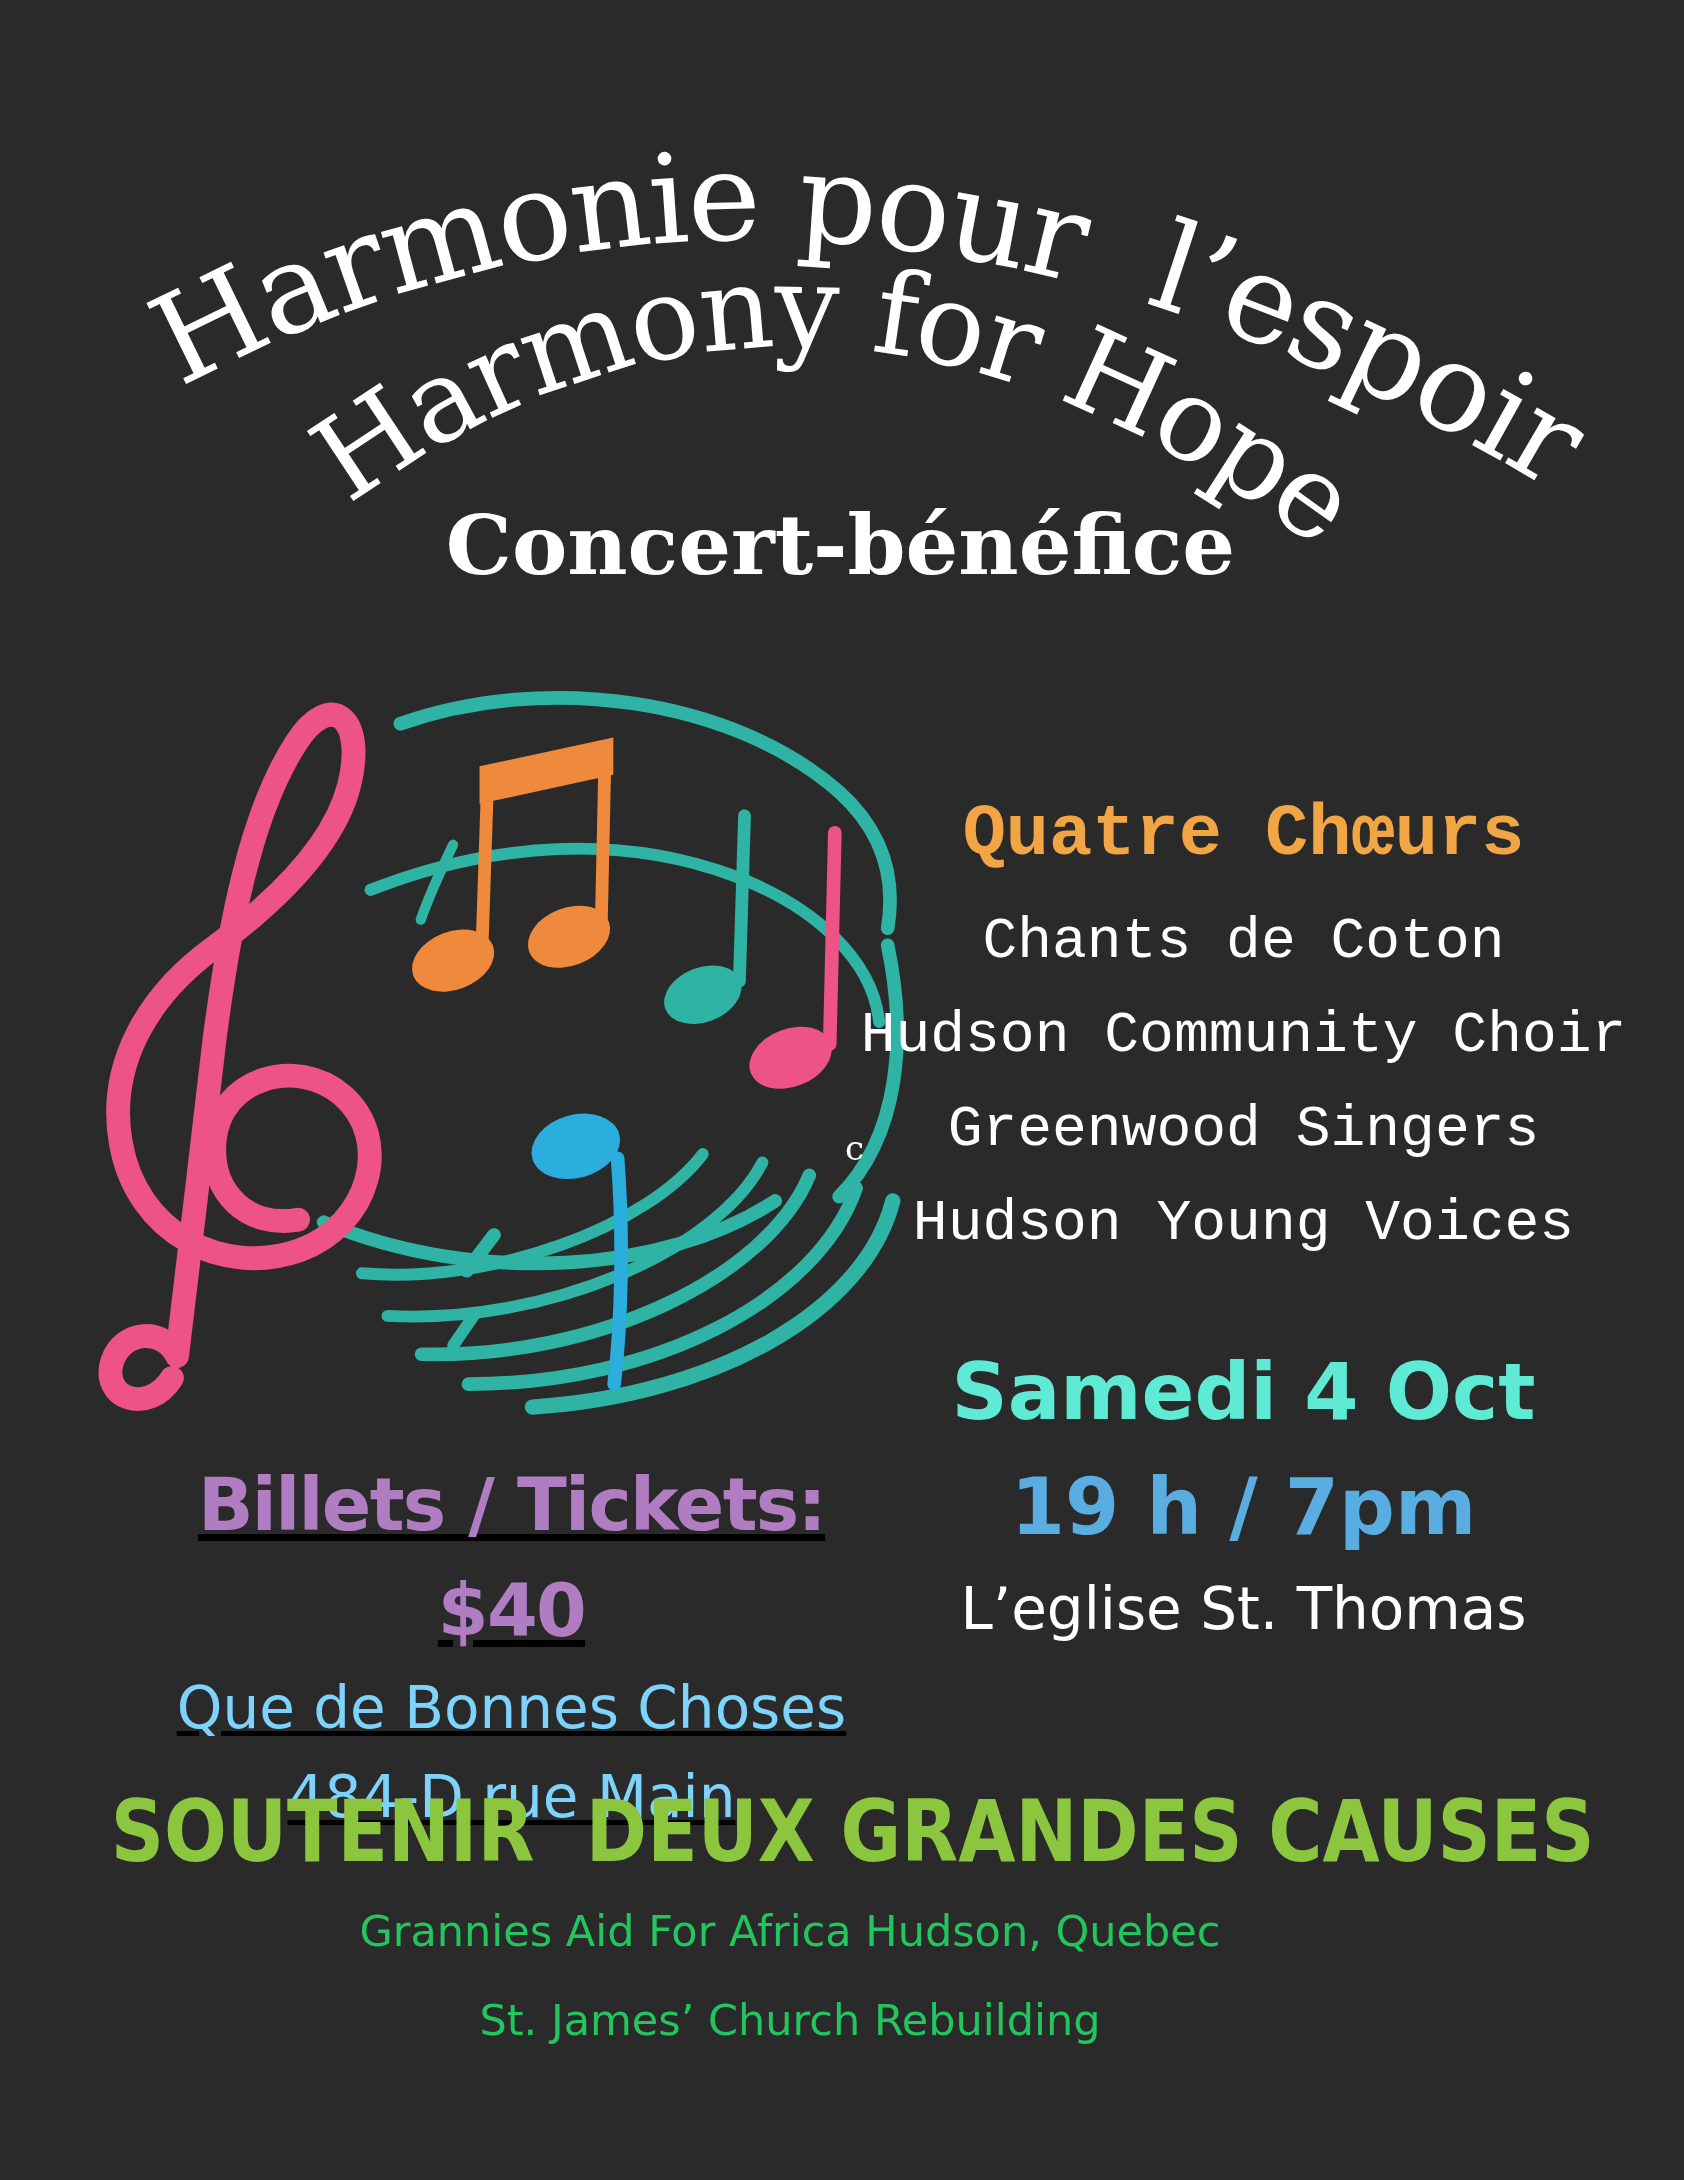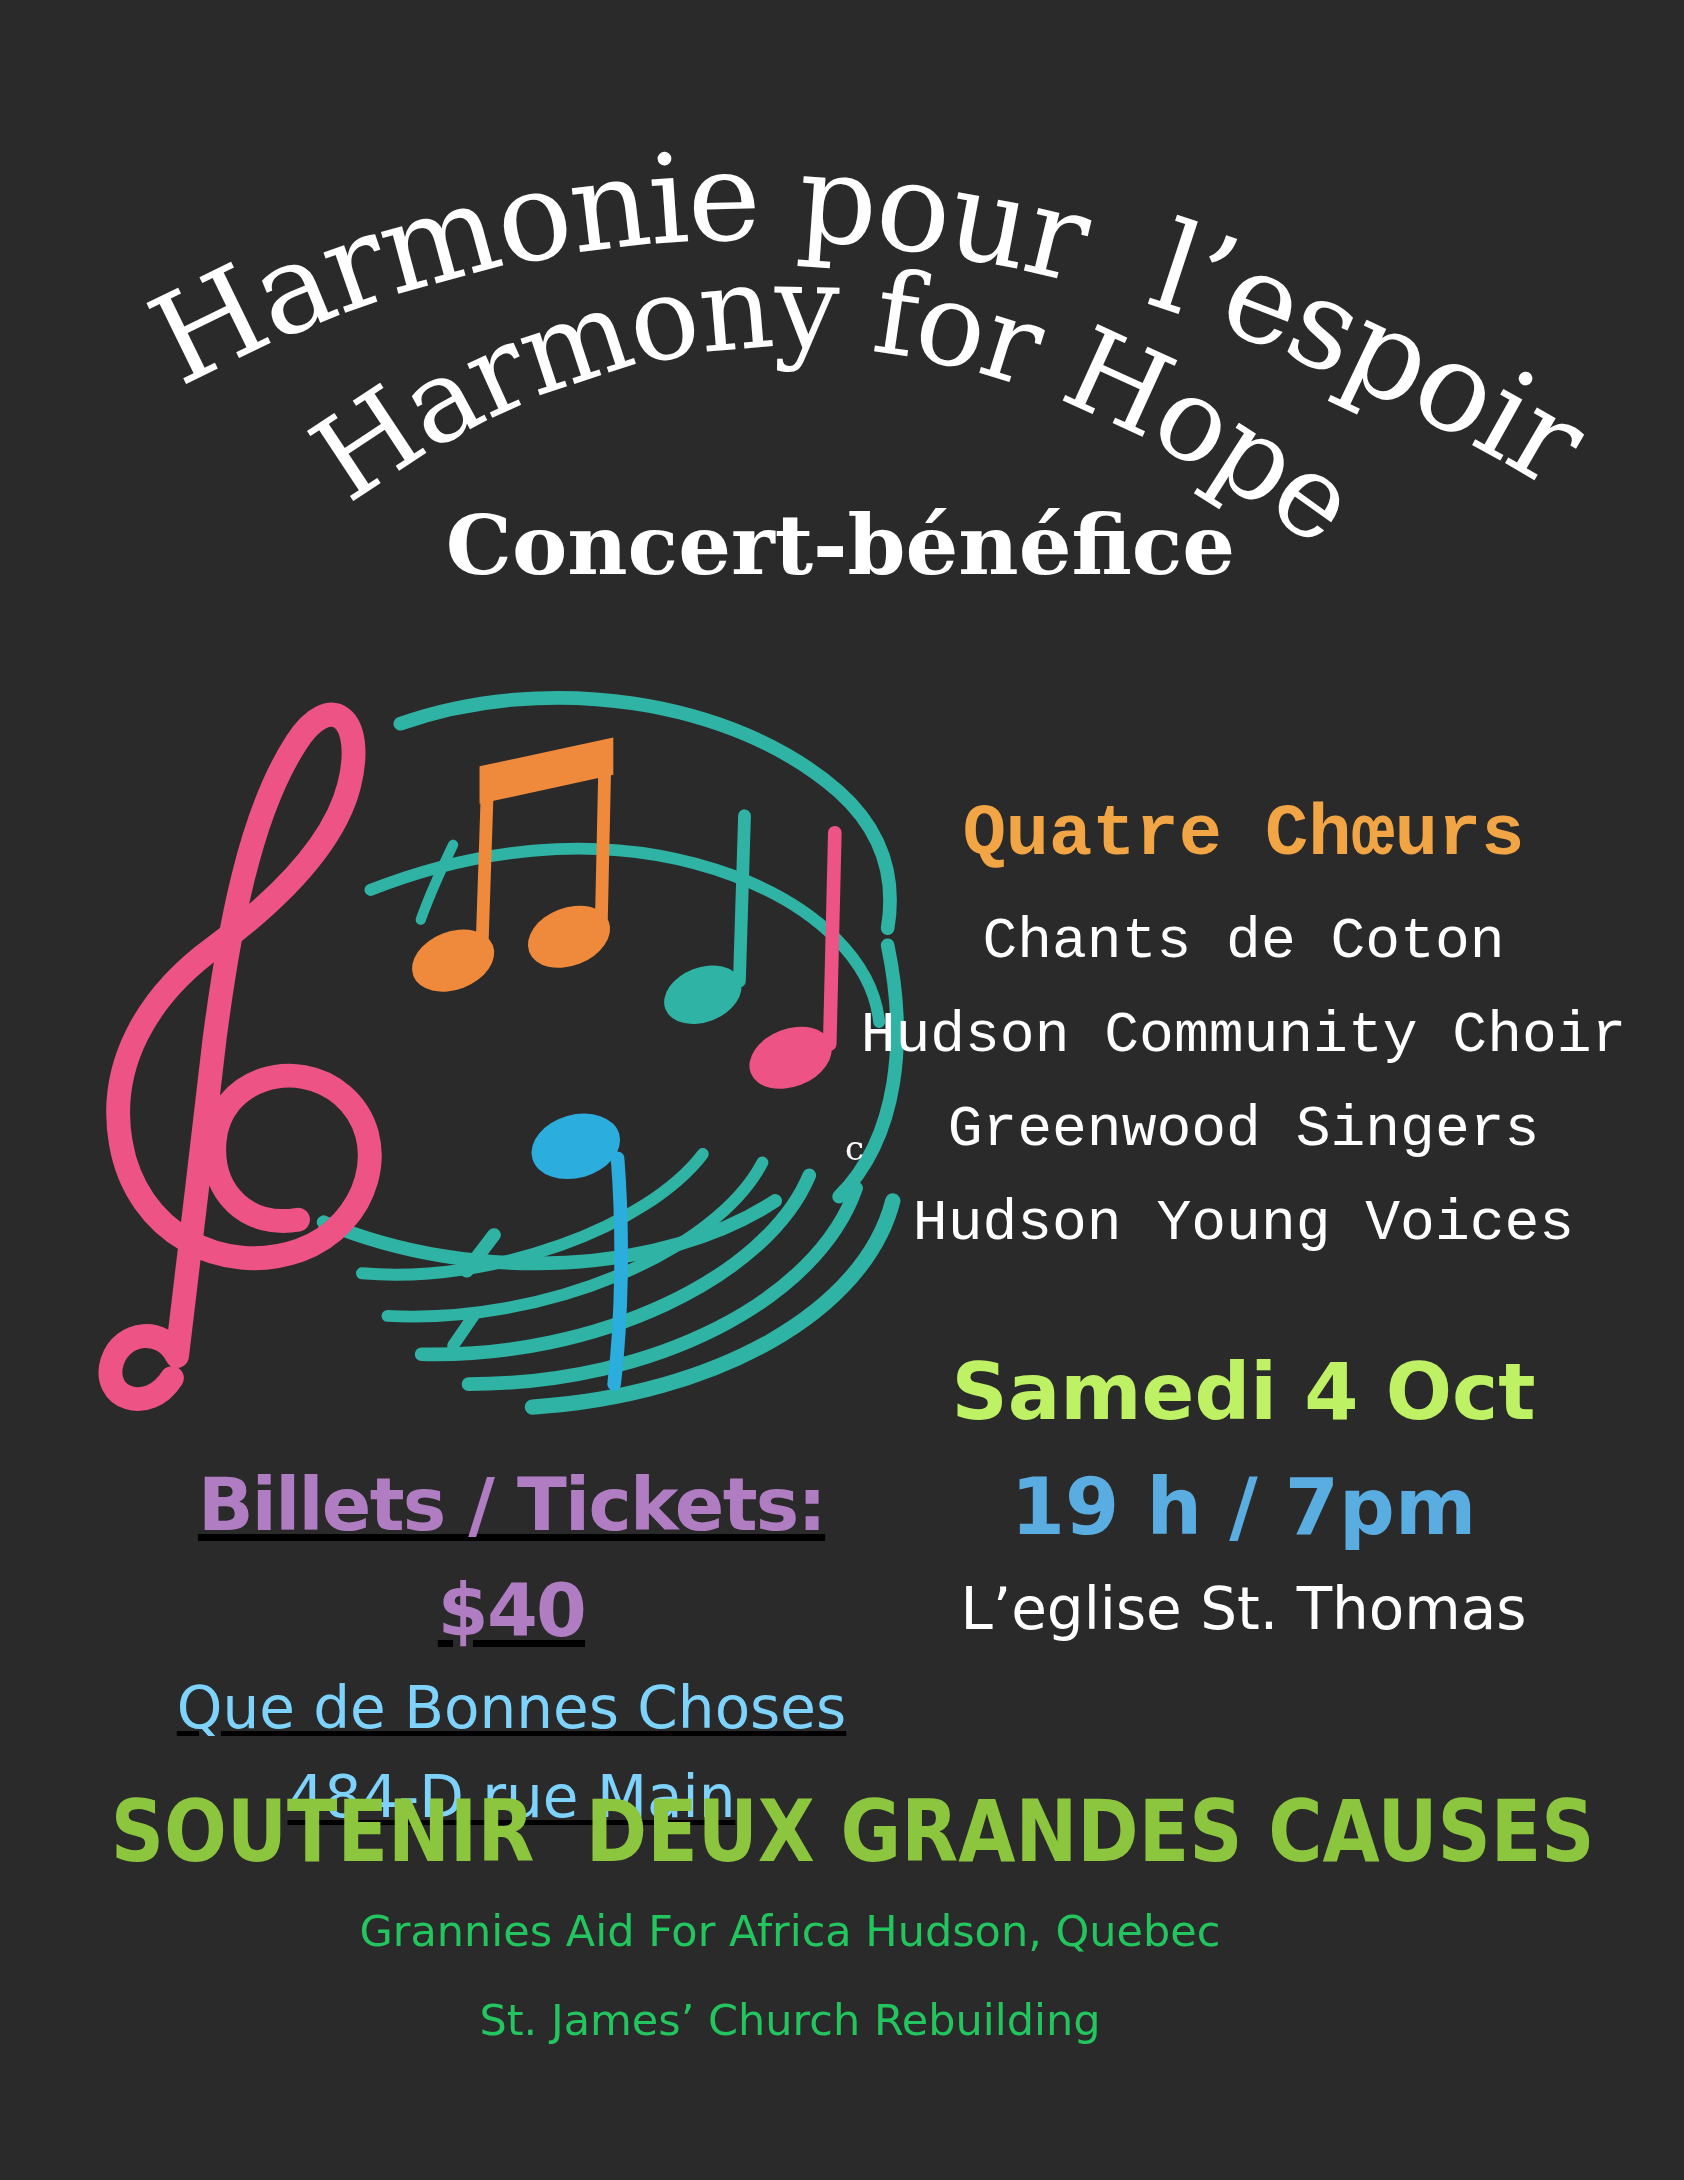--- a/index.html
+++ b/index.html
@@ -124,21 +124,21 @@
 
 <div class="col choirs">
   <div class="heading" style="color: rgb(242, 165, 68);">Quatre Chœurs</div>
   <div class="line">Chants de Coton</div>
   <div class="line">Hudson Community Choir</div>
   <div class="line">Greenwood Singers</div>
   <div class="line">Hudson Young Voices</div>
 </div>
 
 <div class="col event">
-  <div class="big" style="color: #bef264; text-align: center;">Samedi 4 Oct</div>
+  <div class="big" style="color: #5eead4; text-align: center;">Samedi 4 Oct</div>
   <div class="big" style="color: rgb(90, 173, 224);">19 h / 7pm</div>
   <div class="line">L’eglise St. Thomas</div>
 </div>
 
 <div class="col tickets">
   <div class="heading" style="color: rgb(176, 125, 194);">Billets / Tickets: $40</div>
   <div class="line">Que de Bonnes Choses</div>
   <div class="line">484-D rue Main</div>
 </div>
 

